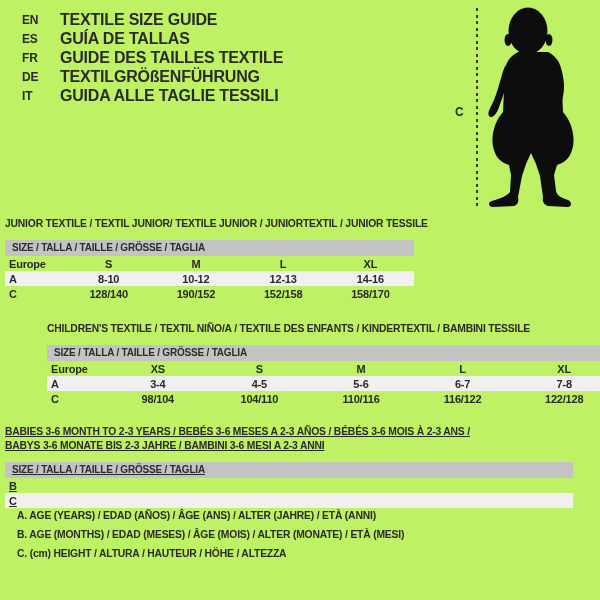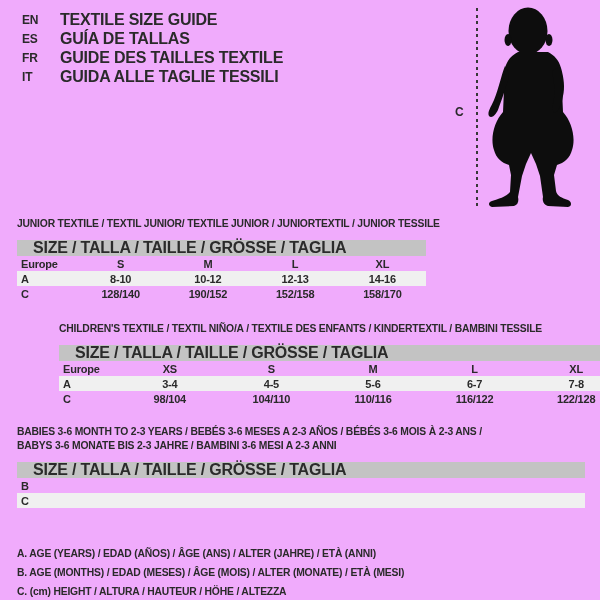--- a/index.html
+++ b/index.html
@@ -1,54 +1,54 @@
 <!DOCTYPE html>
 <html><head>
 <meta charset="utf-8">
 <style>
   html,body{margin:0;padding:0;background:#fff;}
   .page{
-    position:relative;width:600px;height:600px;background:#f0abfc;overflow:hidden;
+    position:relative;width:600px;height:600px;background:#bef264;overflow:hidden;
     font-family:"Liberation Sans","DejaVu Sans",sans-serif;color:#2a2a2a;
   }
   
   .lang-block{position:absolute;left:22px;top:10px;}
   .lang-row{display:flex;height:19px;align-items:center;}
   .lang-code{width:38px;font-size:12px;font-weight:700;letter-spacing:-0.2px;}
   .lang-text{font-size:16px;font-weight:700;letter-spacing:-0.2px;white-space:nowrap;}
   
   .measure-line{
     position:absolute;left:476px;top:8px;width:2px;height:202px;
     background:repeating-linear-gradient(to bottom,#383838 0 3px,transparent 3px 6.5px);
   }
   .measure-label{position:absolute;left:455px;top:105px;font-size:12px;font-weight:700;}
   .baby{position:absolute;left:480px;top:0px;width:120px;height:215px;}
   .baby *{fill:#0d0d0d;}
   
-  .sec{position:absolute;left:17px;}
+  .sec{position:absolute;left:5px;}
   #sec-junior{top:217px;width:409px;}
   #sec-children{top:322px;width:568px;margin-left:42px;}
-  #sec-babies{top:425px;width:568px;}
+  #sec-babies{top:425px;width:568px;text-decoration:underline;}
   .sec-title{
     font-size:11px;font-weight:700;letter-spacing:-0.2px;white-space:nowrap;
     height:12px;line-height:12px;transform:scaleX(0.94);transform-origin:0 0;
   }
   .sec-title.mb{margin-bottom:11px;}
   .sec-title + .sec-title{margin-top:2px;}
   .size-band{
-    background:#c3c3c3;height:16px;line-height:16px;padding-left:16px;
-    font-size:16px;font-weight:700;letter-spacing:-0.2px;color:#2b2b2b;
+    background:#c3c3c3;height:16px;line-height:16px;padding-left:7px;
+    font-size:10px;font-weight:700;letter-spacing:-0.2px;color:#2b2b2b;
   }
   .t-row{display:flex;height:15px;align-items:center;font-size:11px;font-weight:700;letter-spacing:-0.2px;}
   .t-row.striped{background:#f0f0f0;}
   .t-row .lbl{width:60px;padding-left:4px;box-sizing:border-box;text-align:left;}
   .t-row .cells{flex:1;display:flex;}
   .t-row .cell{flex:1;text-align:center;}
   
-  .notes{position:absolute;left:17px;top:544px;}
+  .notes{position:absolute;left:17px;top:506px;}
   .note{
     font-size:11px;font-weight:700;letter-spacing:-0.2px;white-space:nowrap;
     height:19px;line-height:19px;transform:scaleX(0.94);transform-origin:0 0;
   }
 </style>
 </head>
 <body>
 
 <div class="page">
 
@@ -62,20 +62,24 @@
       <div class="lang-row">
         <span class="lang-code">ES</span>
         <span class="lang-text">GUÍA DE TALLAS</span>
       </div>
 
       <div class="lang-row">
         <span class="lang-code">FR</span>
         <span class="lang-text">GUIDE DES TAILLES TEXTILE</span>
       </div>
 
+      <div class="lang-row">
+        <span class="lang-code">DE</span>
+        <span class="lang-text">TEXTILGRÖßENFÜHRUNG</span>
+      </div>
 
       <div class="lang-row">
         <span class="lang-code">IT</span>
         <span class="lang-text">GUIDA ALLE TAGLIE TESSILI</span>
       </div>
     </div>
 
   <div class="measure-line"></div>
   <div class="measure-label">C</div>
   <svg class="baby" viewBox="0 0 120 215" aria-hidden="true">

